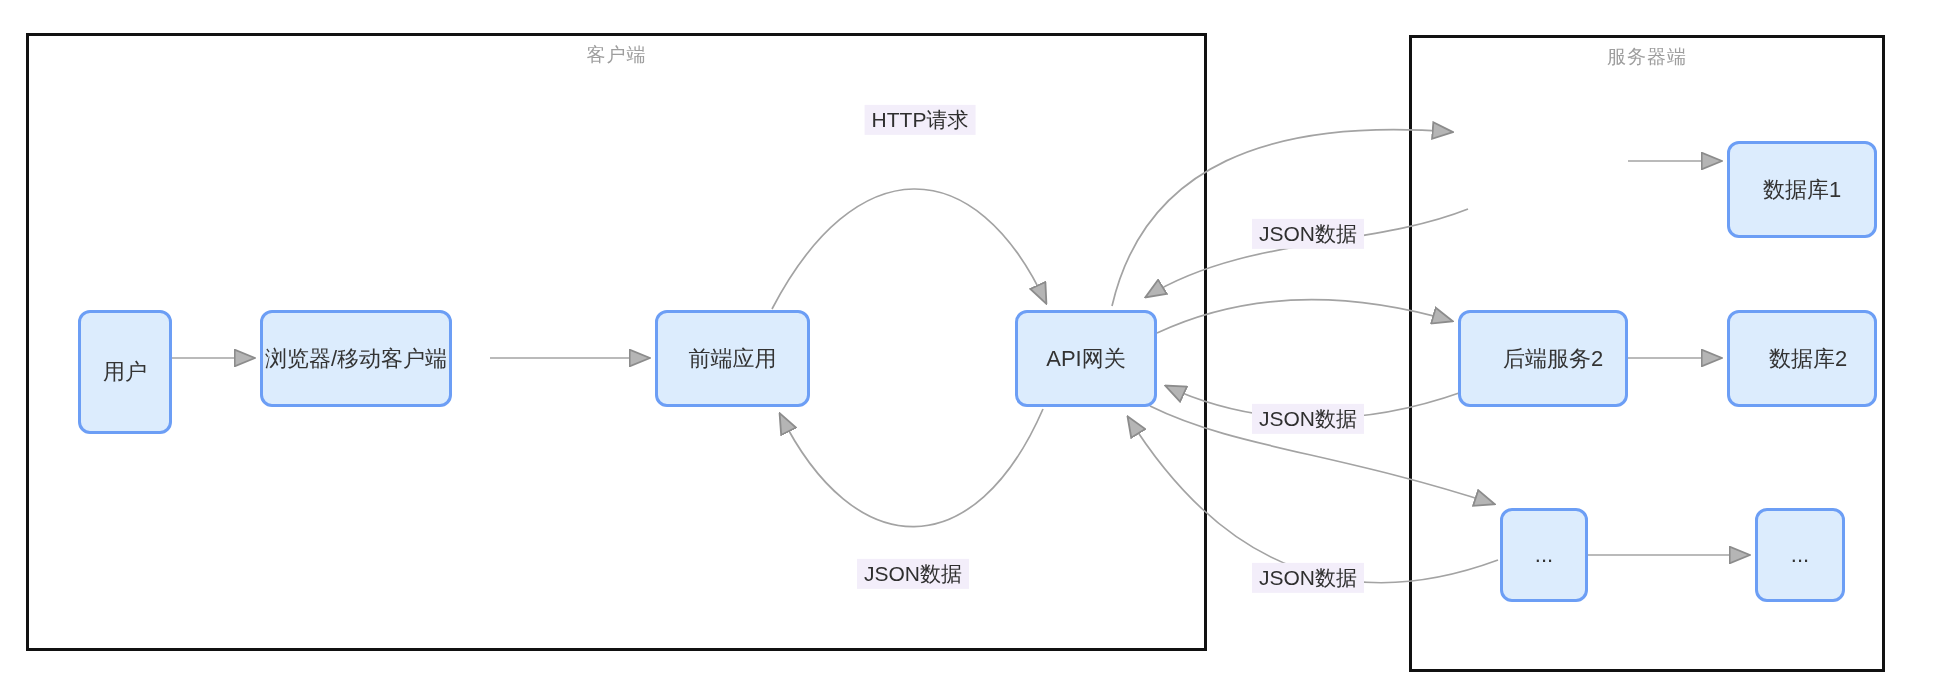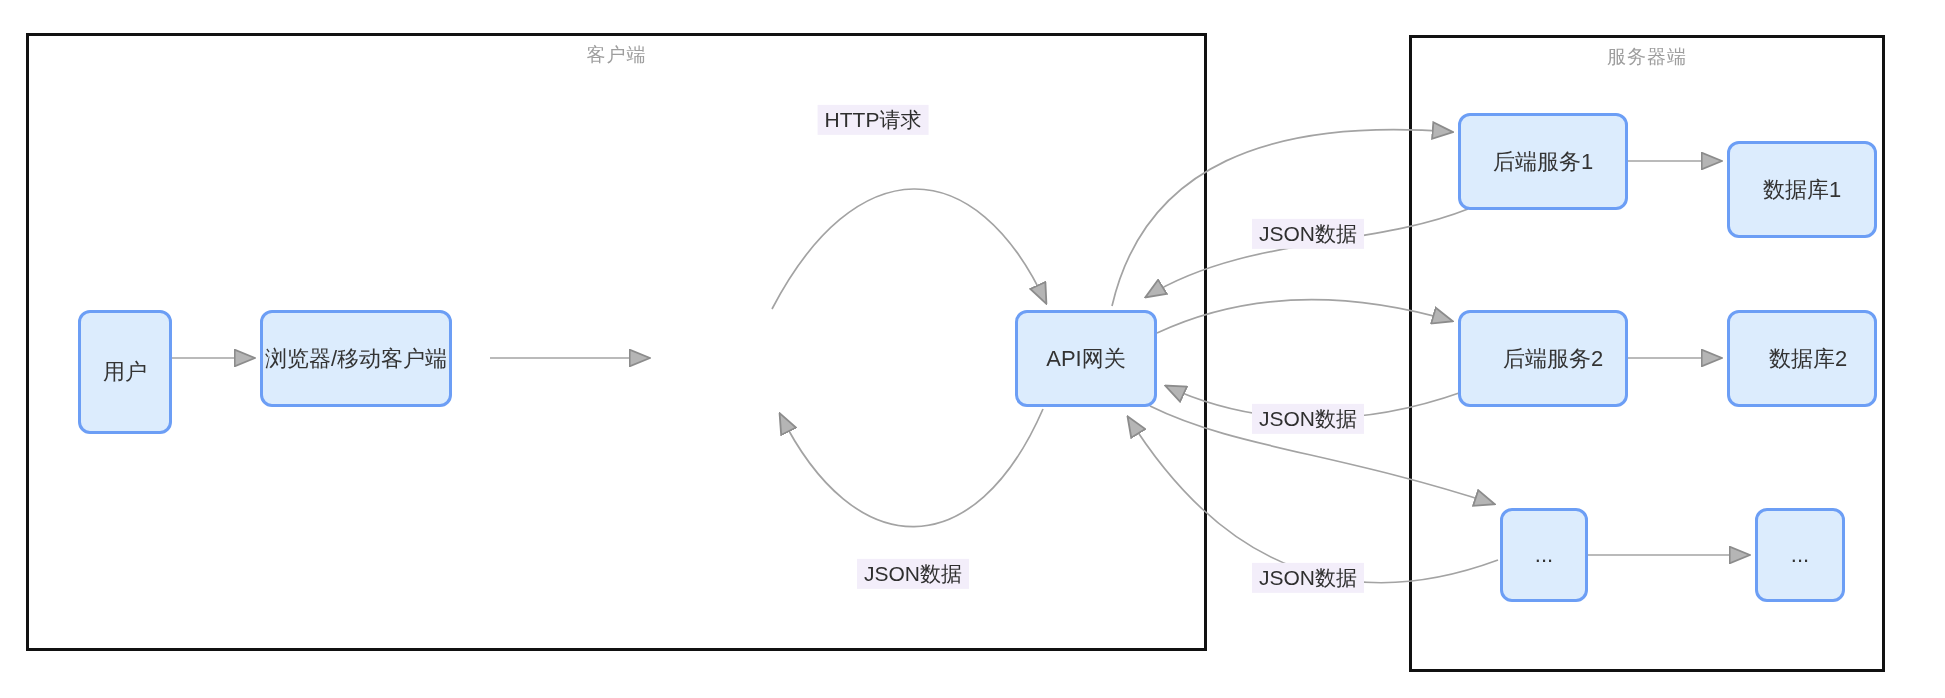--- a/index.html
+++ b/index.html
@@ -57,41 +57,41 @@
     <path class="edge" d="M 1628 358 L 1721 358" marker-end="url(#arrow)"></path>
     <path class="edge" d="M 1588 555 L 1749 555" marker-end="url(#arrow)"></path>
   </svg>
 
   <div class="node" style="left:78px;top:310px;width:94px;height:124px;">
     <span>用户</span>
   </div>
   <div class="node" style="left:260px;top:310px;width:192px;height:97px;">
     <span>浏览器/移动客户端</span>
   </div>
+  <div class="node" style="left:655px;top:310px;width:155px;height:97px;">
+    <span>前端应用</span>
+  </div>
   <div class="node" style="left:1015px;top:310px;width:142px;height:97px;">
     <span>API网关</span>
-  </div>
-  <div class="node" style="left:1458px;top:113px;width:170px;height:97px;">
-    <span>后端服务1</span>
   </div>
   <div class="node" style="left:1727px;top:113px;width:150px;height:97px;margin-top:28px;">
     <span>数据库1</span>
   </div>
   <div class="node" style="left:1458px;top:310px;width:170px;height:97px;padding-left:20px;">
     <span>后端服务2</span>
   </div>
   <div class="node" style="left:1727px;top:310px;width:150px;height:97px;padding-left:12px;">
     <span>数据库2</span>
   </div>
   <div class="node" style="left:1500px;top:508px;width:88px;height:94px;">
     <span>...</span>
   </div>
   <div class="node" style="left:1755px;top:508px;width:90px;height:94px;">
     <span>...</span>
   </div>
 
-  <div class="edge-label" style="left:873px;top:120px;">HTTP请求</div>
+  <div class="edge-label" style="left:920px;top:120px;">HTTP请求</div>
   <div class="edge-label" style="left:913px;top:574px;">JSON数据</div>
   <div class="edge-label" style="left:1308px;top:234px;">JSON数据</div>
   <div class="edge-label" style="left:1308px;top:419px;">JSON数据</div>
   <div class="edge-label" style="left:1308px;top:578px;">JSON数据</div>
 
 </div>
 
 </body></html>

